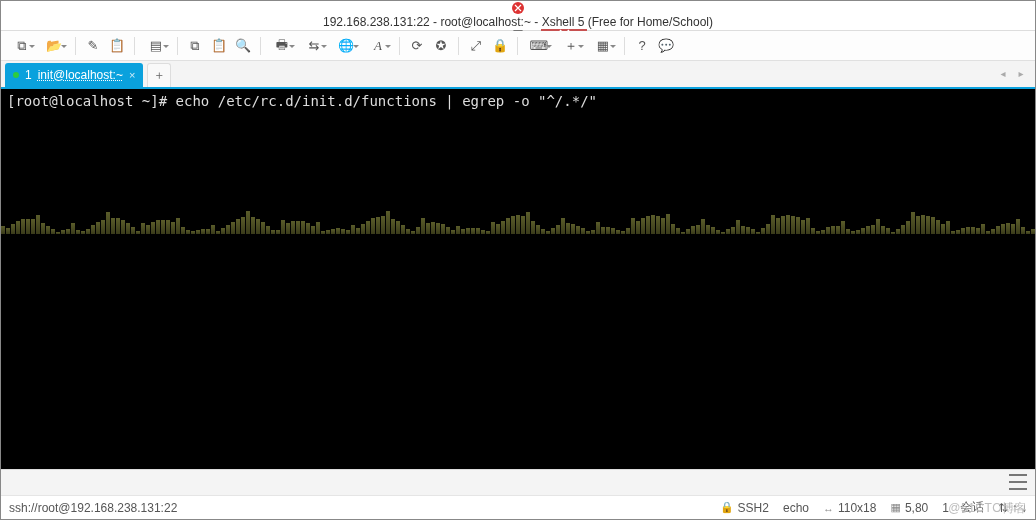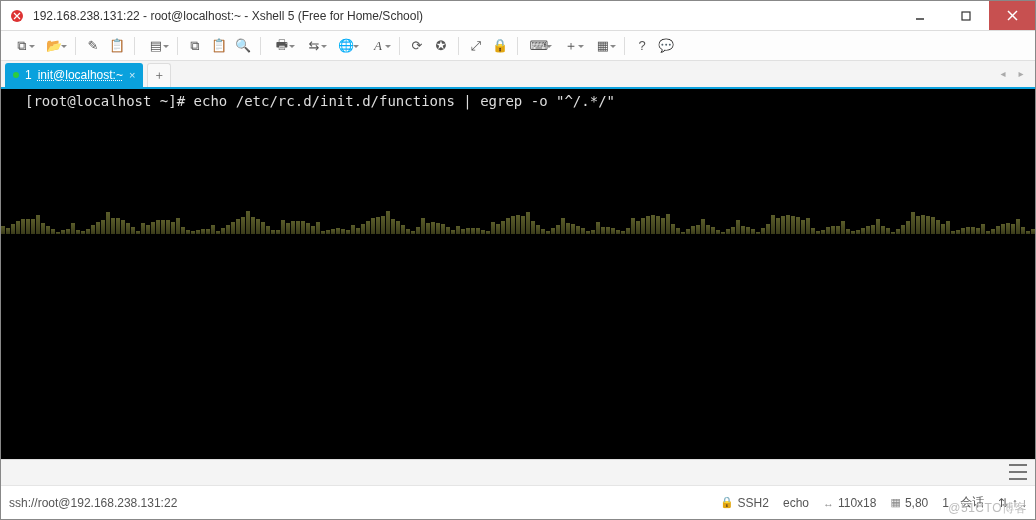--- a/index.html
+++ b/index.html
@@ -1,20 +1,20 @@
 <!DOCTYPE html>
 <html><head>
 <meta charset="utf-8">
 <style>
   * { box-sizing: border-box; margin: 0; padding: 0; }
   html, body { width: 1036px; height: 520px; font-family: "Segoe UI", Tahoma, sans-serif; background: #fff; overflow: hidden; }
   .window { width: 1036px; height: 520px; border: 1px solid #888; display: flex; flex-direction: column; background: #fff; }
 
   
-  .titlebar { height: 30px; background: #fff; display: flex; align-items: center; border-bottom: 1px solid #ddd; }
+  .titlebar { height: 30px; background: #fff; display: flex; align-items: center; border-bottom: 1px solid #ddd; flex-direction: column; }
   .titlebar .app-icon { width: 16px; height: 16px; margin: 0 8px; display: flex; align-items: center; justify-content: center; }
   .titlebar .title-text { flex: 1; font-size: 12px; color: #333; }
   .win-controls { display: flex; height: 100%; }
   .win-btn { width: 46px; height: 100%; display: flex; align-items: center; justify-content: center; font-size: 12px; color: #333; cursor: pointer; }
   .win-btn.close { background: #c75050; color: #fff; }
 
   
   .toolbar { height: 30px; background: #fdfdfd; display: flex; align-items: center; padding: 0 6px; border-bottom: 1px solid #e0e0e0; gap: 2px; }
   .tb-btn { width: 22px; height: 22px; display: flex; align-items: center; justify-content: center; color: #555; border-radius: 2px; cursor: pointer; font-size: 13px; position: relative; }
   .tb-btn.dd { width: 30px; }
@@ -27,33 +27,33 @@
   .tab.active { background: #0aa1dd; color: #fff; }
   .tab .dot { width: 6px; height: 6px; border-radius: 50%; background: #2ecc40; }
   .tab .label { text-decoration: underline dotted; }
   .tab .x { font-size: 11px; opacity: .8; }
   .tab.newtab { background: #f9f9f9; border: 1px solid #ddd; border-bottom: none; width: 24px; justify-content: center; margin-left: 4px; color: #666; }
   .tab-arrows { position: absolute; right: 6px; top: 4px; display: flex; gap: 2px; }
   .tab-arrows .arr { width: 16px; height: 16px; display: flex; align-items: center; justify-content: center; font-size: 10px; color: #aaa; cursor: pointer; }
 
   
   .terminal { flex: 1; background: #000; color: #ddd; font-family: "Consolas","DejaVu Sans Mono","Courier New",monospace; font-size: 14px; line-height: 20px; padding: 2px 6px; position: relative; overflow: hidden; }
-  .terminal .line { white-space: pre; margin-left: 18px; }
+  .terminal .line { white-space: pre; }
   .terminal .red { color: #ff3b30; font-weight: bold; }
   .terminal .cursor { display: inline-block; width: 9px; height: 16px; background: #3bf53b; vertical-align: -2px; margin-left: 1px; }
   .waveform { position: absolute; left: 0; right: 0; top: 115px; height: 30px; pointer-events: none; }
   .waveform .bar { position: absolute; bottom: 0; width: 4px; background: linear-gradient(to top,#3a3b1a,#5a5c2a); }
 
   
   .hintbar { height: 26px; background: #f4f4f4; border-top: 1px solid #ddd; display: flex; align-items: center; padding: 0 8px; font-size: 12px; color: #888; position: relative; }
   .hintbar .menu-icon { position: absolute; right: 8px; top: 4px; width: 18px; height: 16px; display: flex; flex-direction: column; justify-content: space-between; cursor: pointer; }
   .hintbar .menu-icon span { height: 2px; background: #777; }
 
   
-  .statusbar { height: 34px; background: #fff; border-top: 1px solid #e5e5e5; display: flex; align-items: center; font-size: 12px; color: #555; padding: 0 8px; gap: 14px; position: relative; }
+  .statusbar { height: 24px; background: #fff; border-top: 1px solid #e5e5e5; display: flex; align-items: center; font-size: 12px; color: #555; padding: 0 8px; gap: 14px; position: relative; }
   .statusbar .left { flex: 1; }
   .statusbar .item { display: flex; align-items: center; gap: 4px; }
   .statusbar .ico { font-size: 11px; color: #888; }
   .watermark { position: absolute; right: 8px; bottom: 2px; font-size: 12px; color: #bdbdbd; pointer-events: none; letter-spacing: .5px; }
 </style>
 </head>
 <body>
 
 <div class="window">
 

